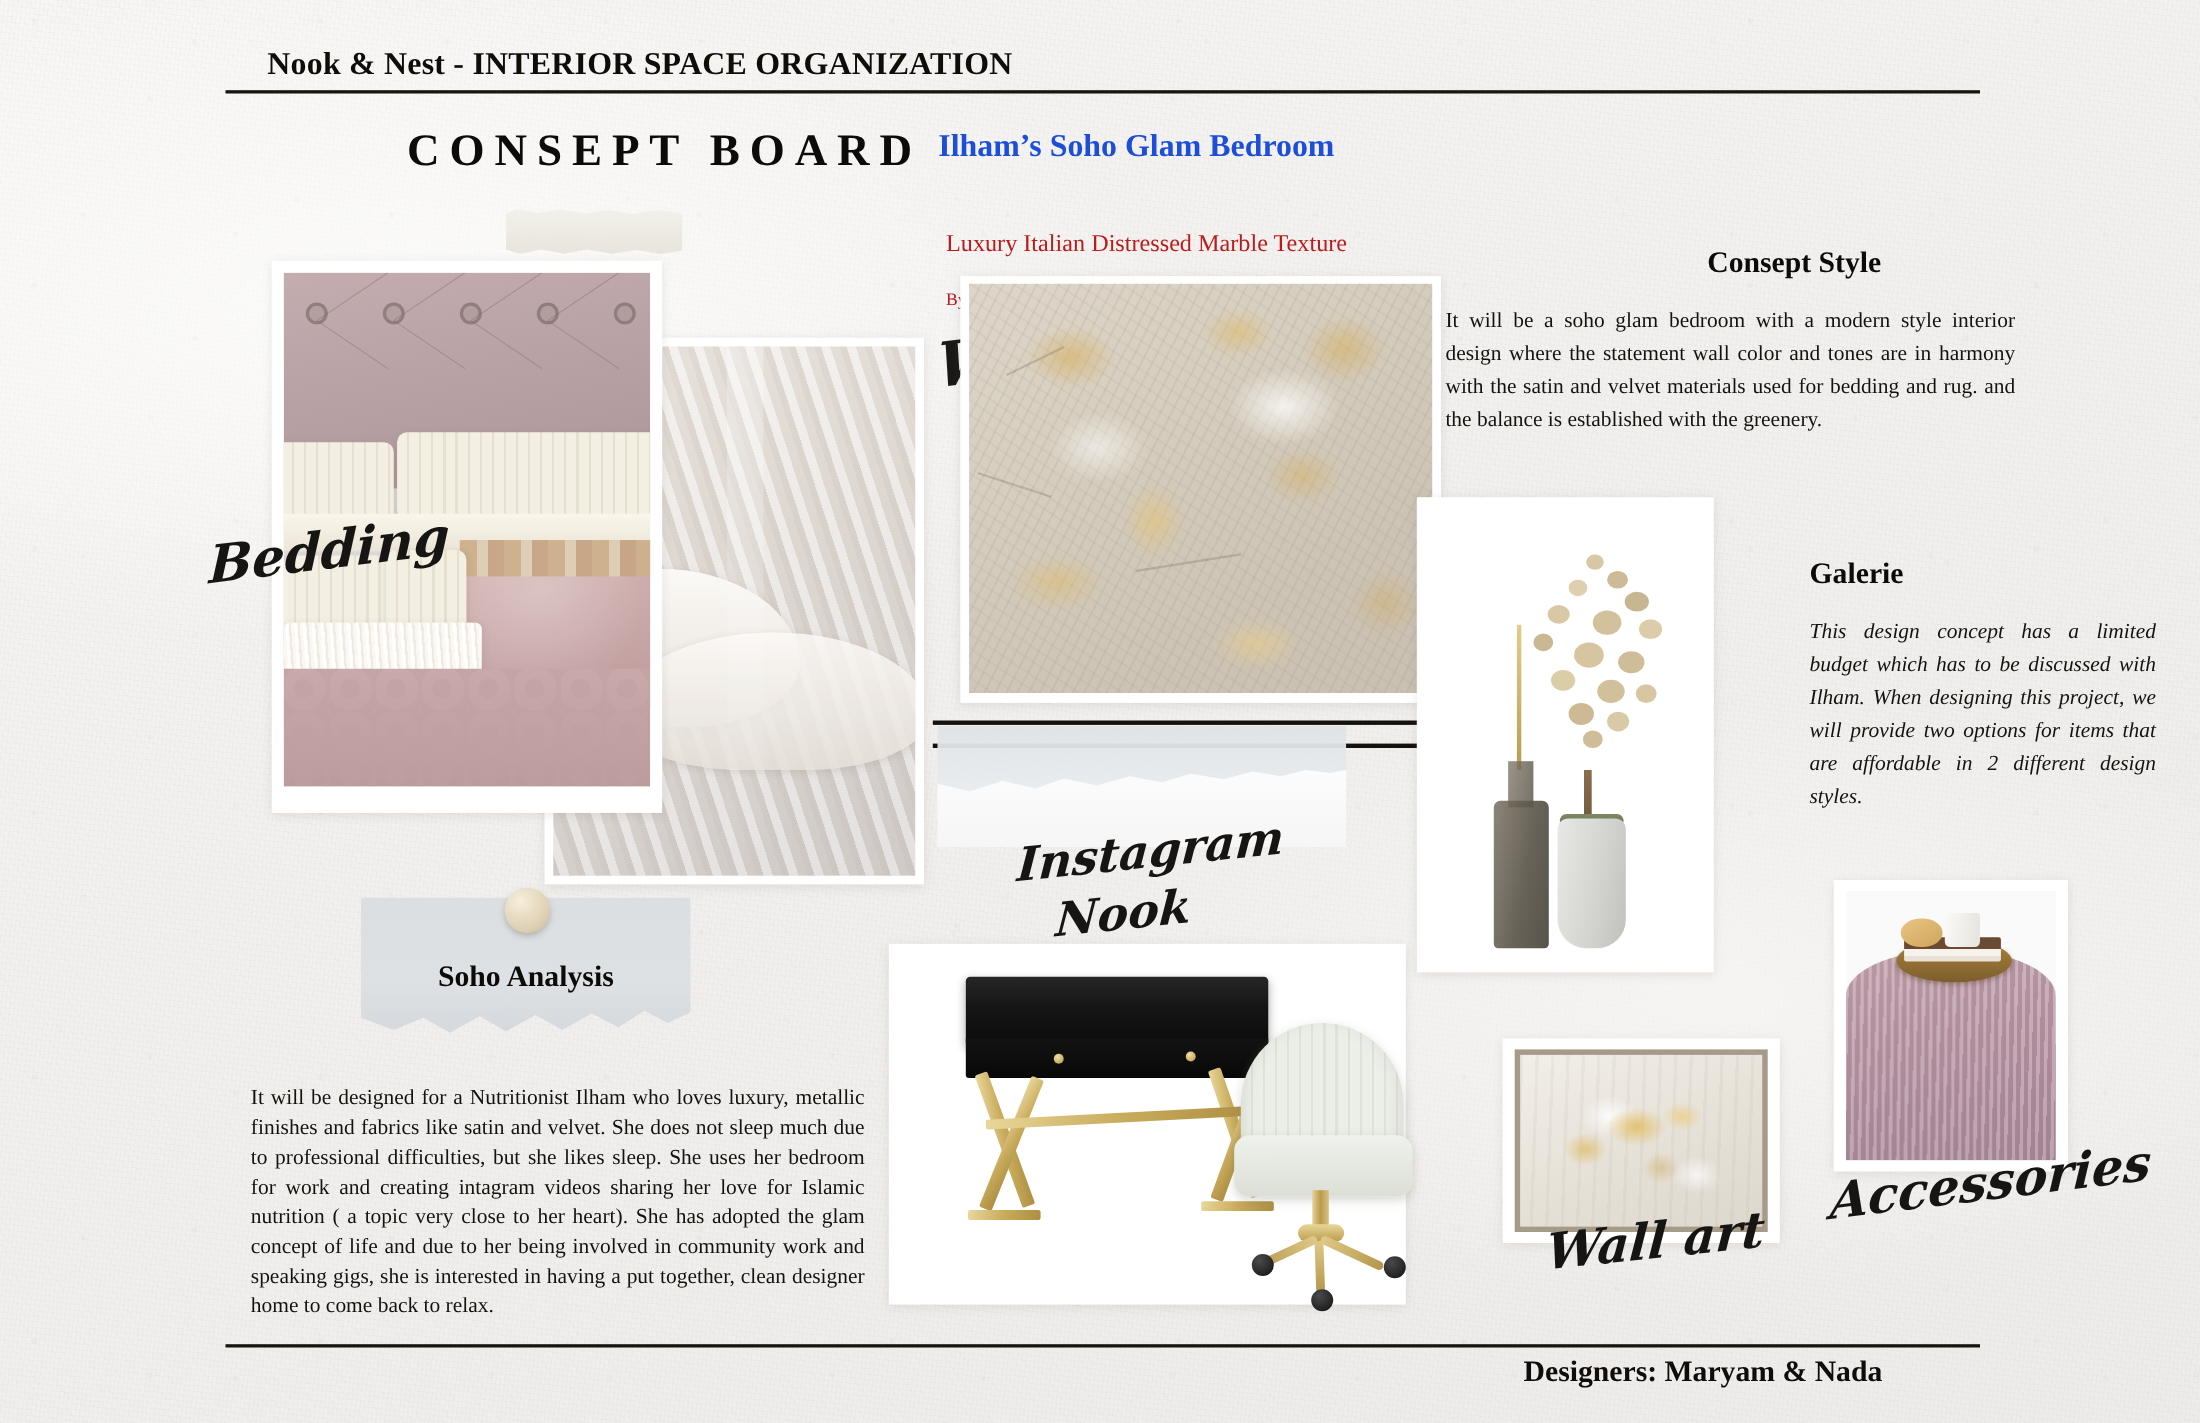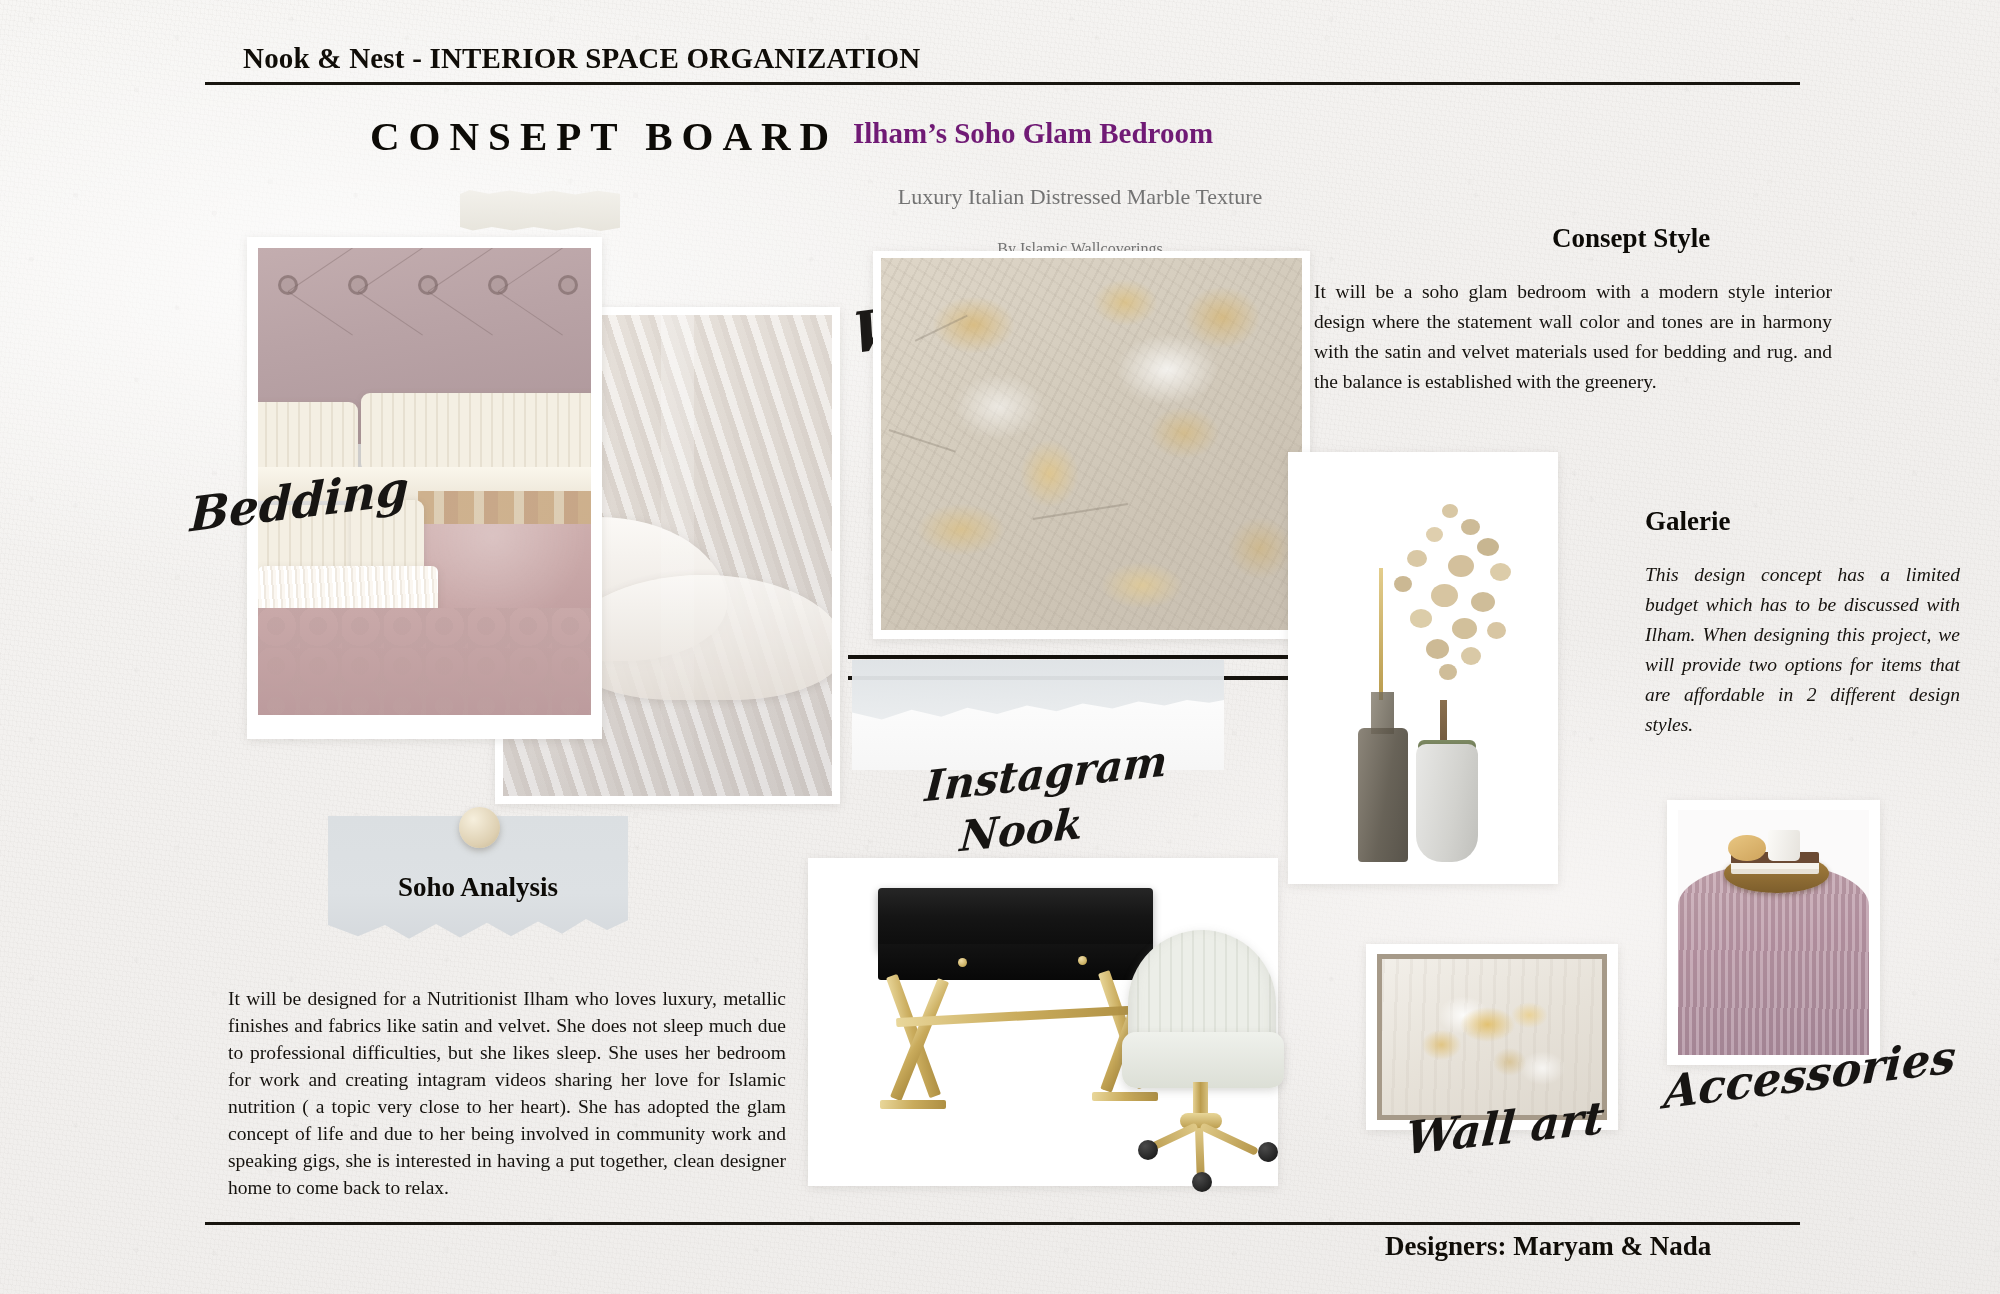--- a/index.html
+++ b/index.html
@@ -39,26 +39,26 @@
     color:#100d08;white-space:nowrap;
   }
   #ftr-title{
     left:1385px;top:1231px;font-size:27px;font-weight:bold;color:#100d08;white-space:nowrap;
   }
   #concept-board{
     left:370px;top:112px;font-size:41px;font-weight:bold;letter-spacing:9px;
     color:#0d0b07;white-space:nowrap;
   }
   #room-title{
-    left:853px;top:117px;font-size:29px;font-weight:bold;color:#701a75;white-space:nowrap;text-align:right;
+    left:853px;top:117px;font-size:29px;font-weight:bold;color:#1d4ed8;white-space:nowrap;text-align:right;
   }
 
   
   .wp-cap{
-    position:absolute;text-align:center;color:#737373;font-weight:400;
+    position:absolute;color:#b91c1c;font-weight:400;margin-top:24px;
   }
   #wp-cap1{left:860px;top:182px;width:440px;font-size:22px;line-height:29px;}
   #wp-cap2{left:860px;top:240px;width:440px;font-size:16px;}
 
   
   .sec-h{position:absolute;font-weight:bold;color:#0d0b07;}
   .sec-p{position:absolute;text-align:justify;color:#15120e;}
   #h-style{left:1552px;top:223px;font-size:27px;}
   #p-style{left:1314px;top:277px;width:518px;font-size:19.5px;line-height:30px;}
   #h-budget{left:1645px;top:506px;font-size:27px;}

